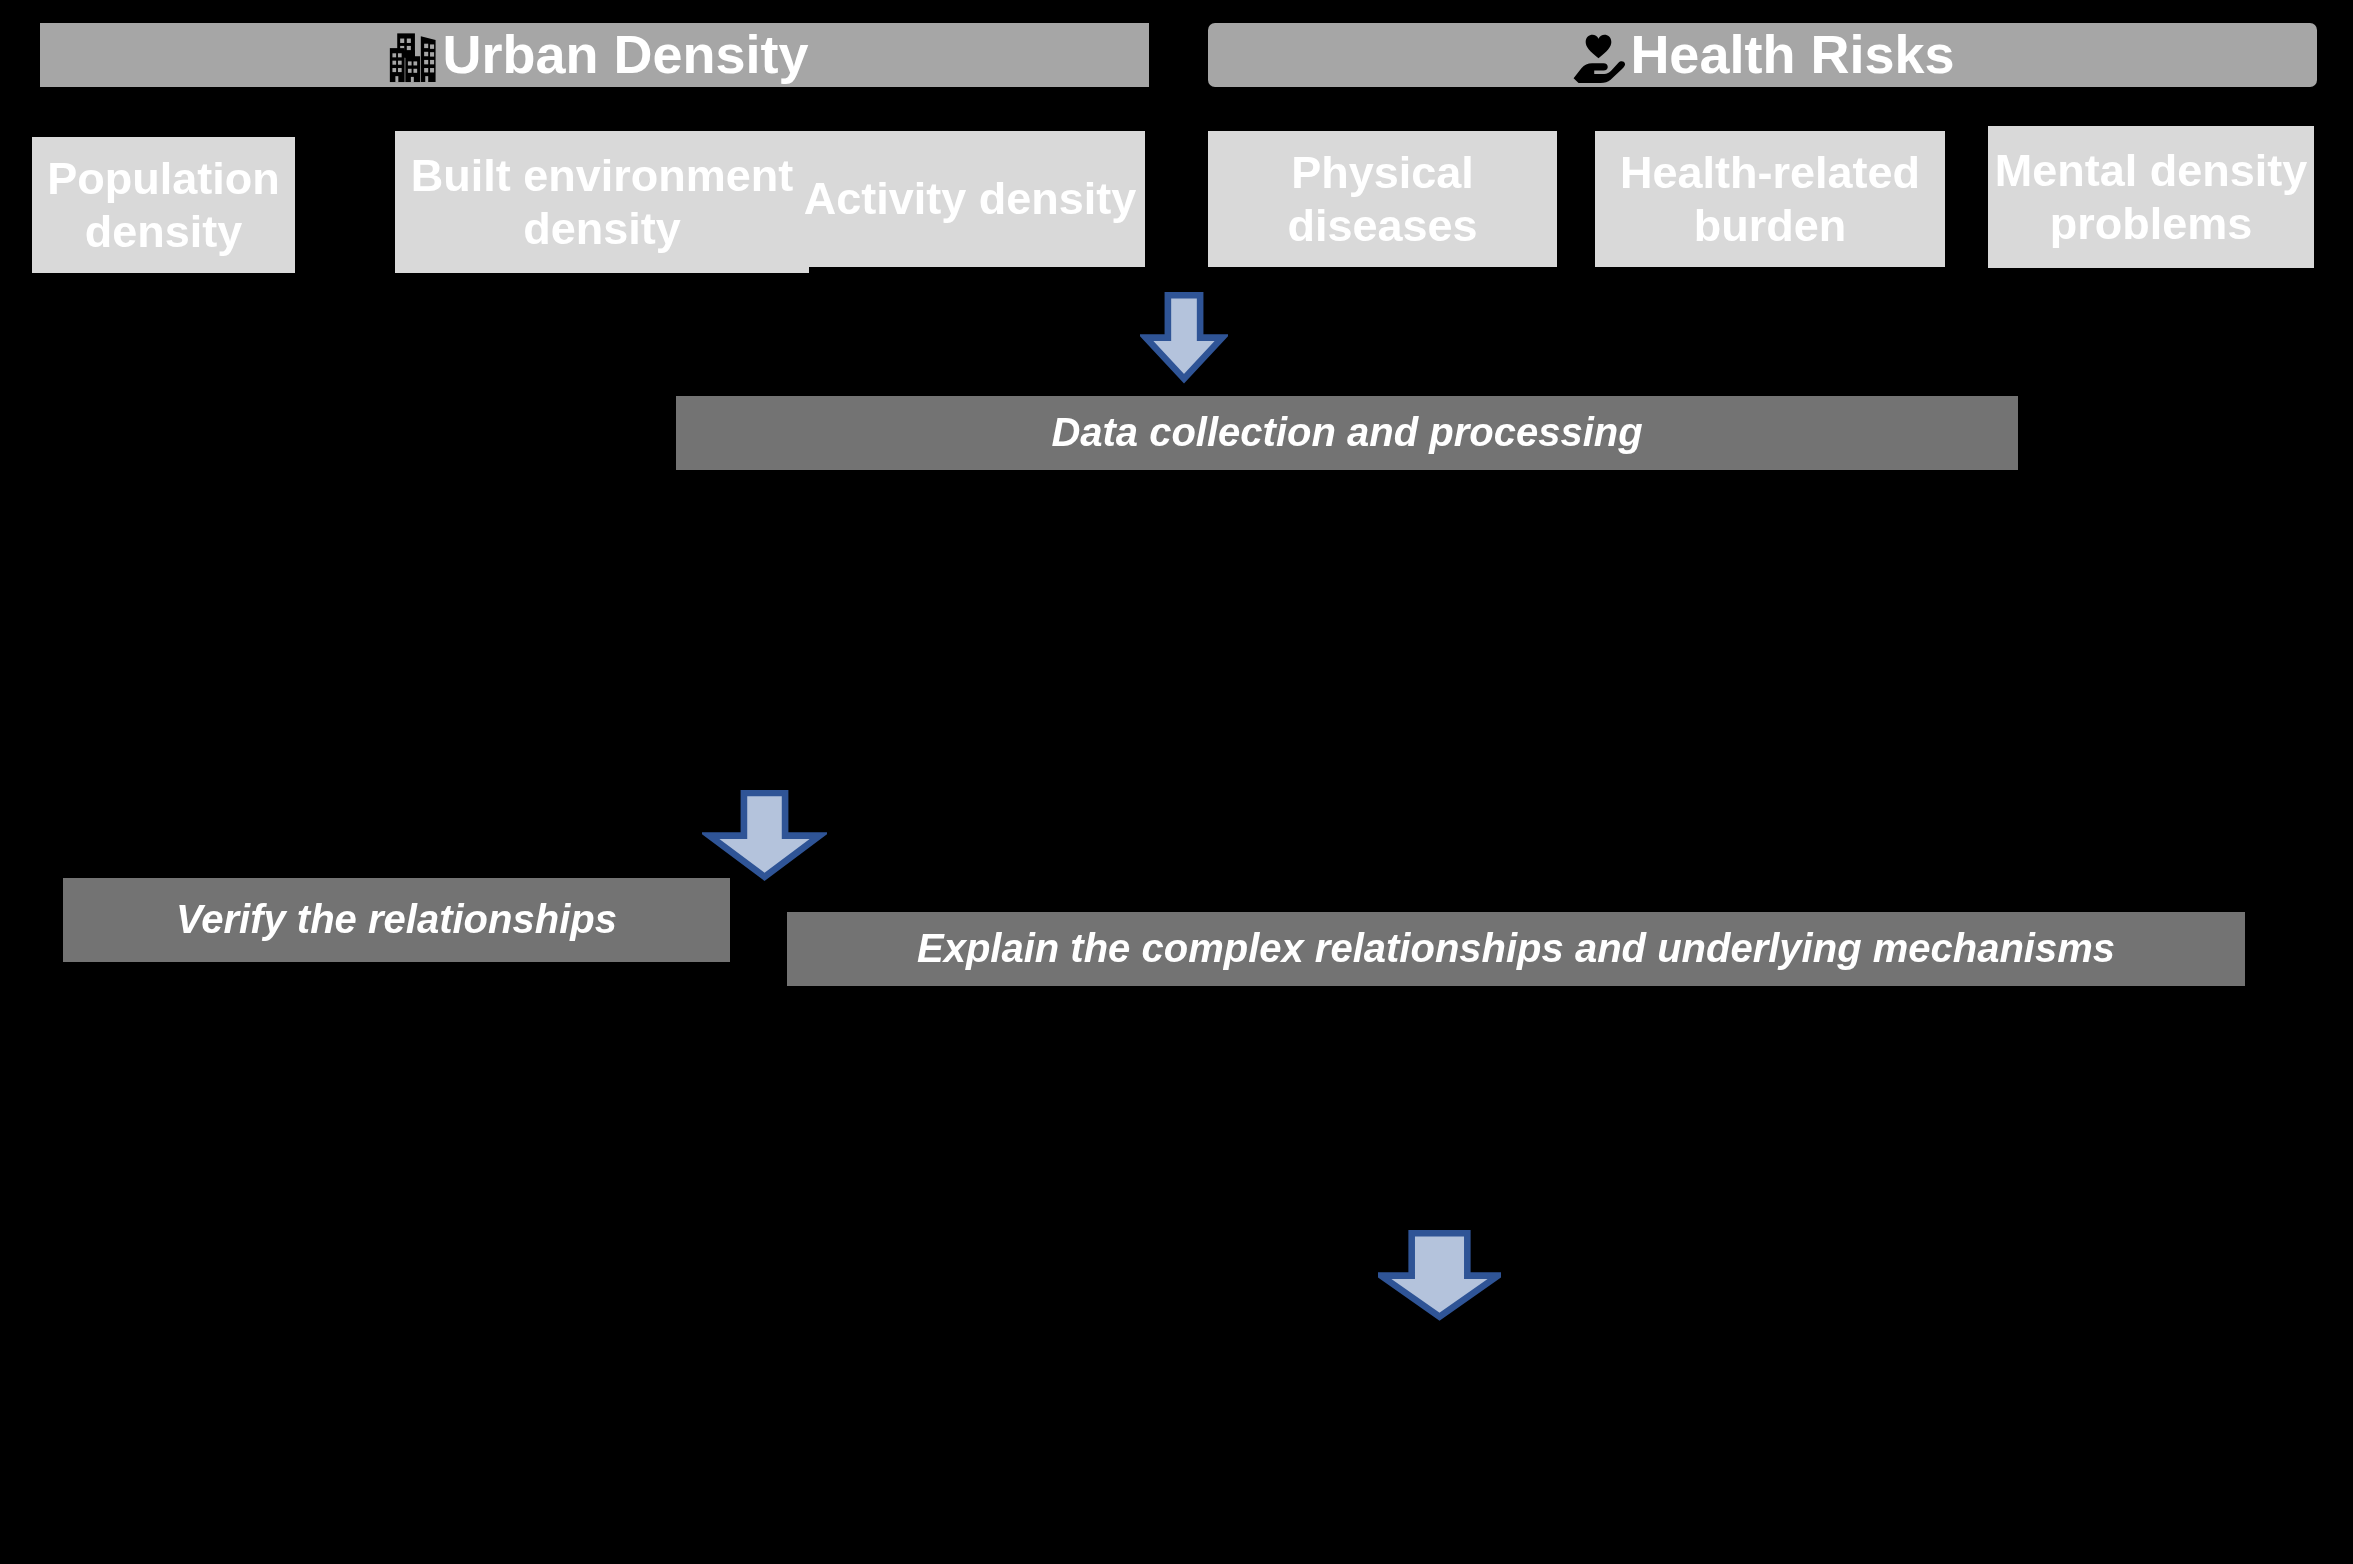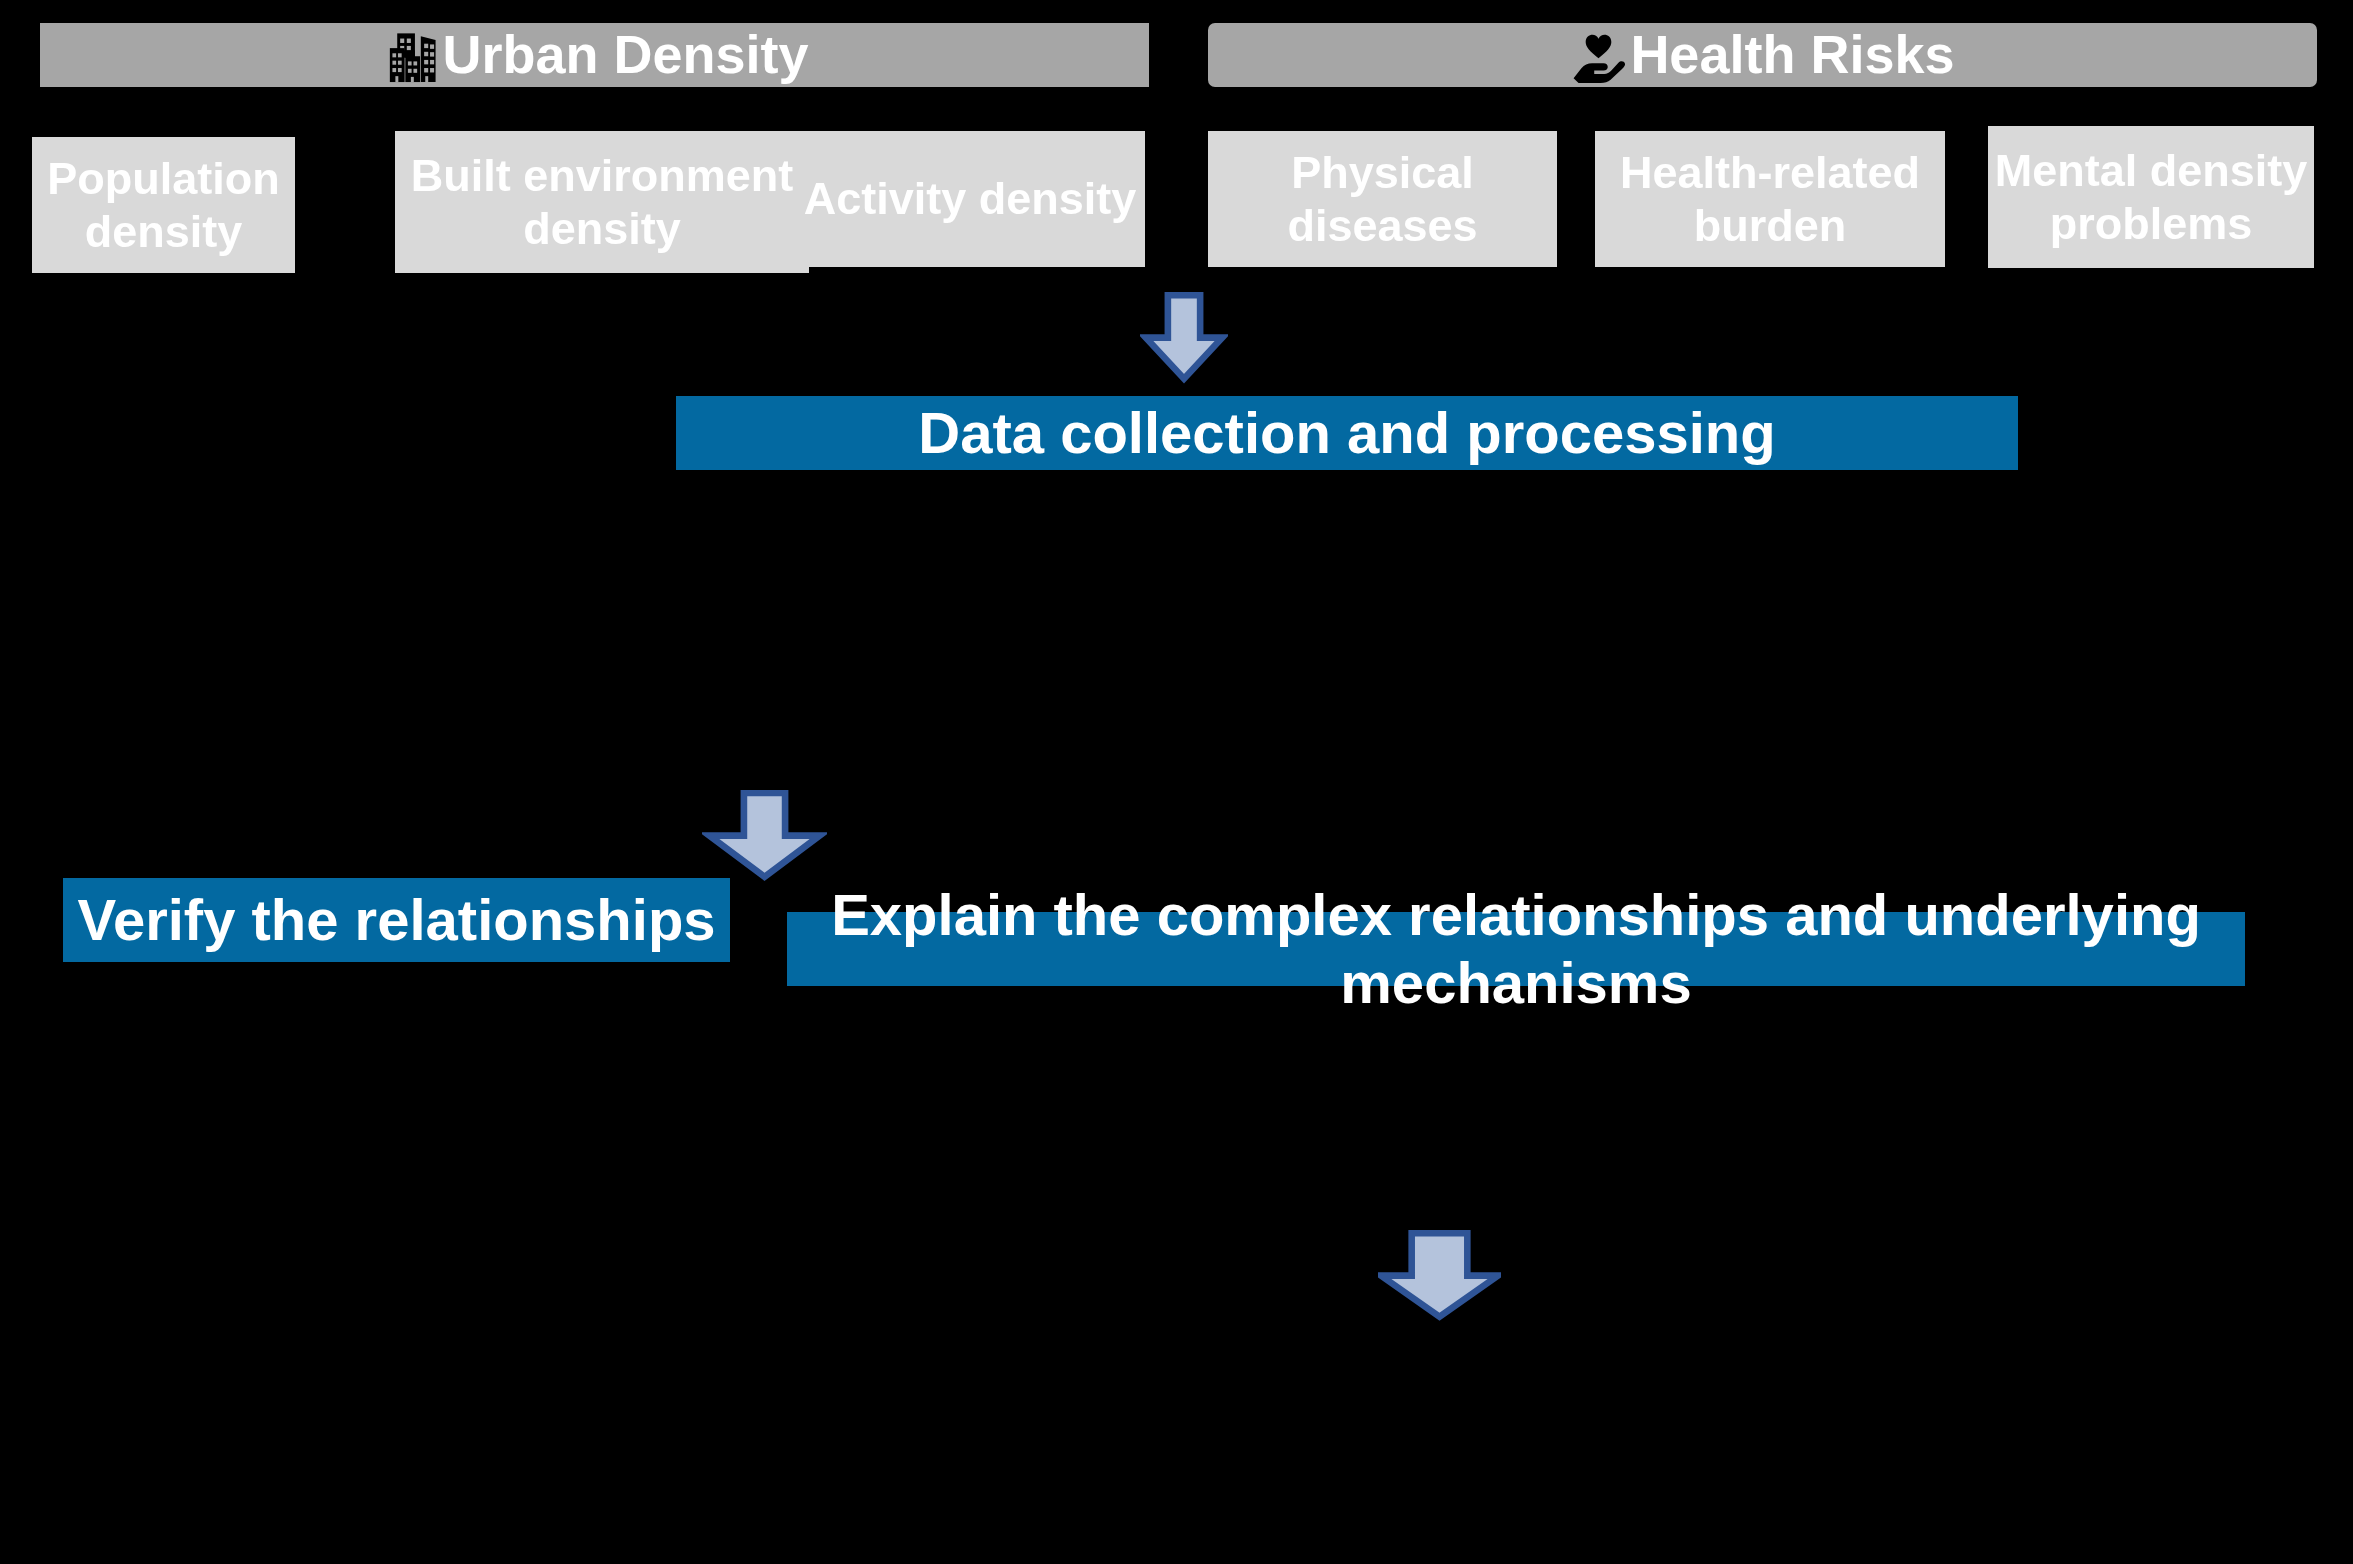--- a/index.html
+++ b/index.html
@@ -49,22 +49,23 @@
     background: #d9d9d9;
     font-size: 45px;
   }
   .sub-box .sub-label {
     display: block;
     width: 140%;
   }
 
   
   .proc-box {
-    background: #0369a1;
-    font-size: 58px;
+    background: #737373;
+    font-size: 40px;
+    font-style: italic;
   }
 
   
   .icon {
     display: inline-block;
     flex: 0 0 auto;
     line-height: 0;
   }
 
   

